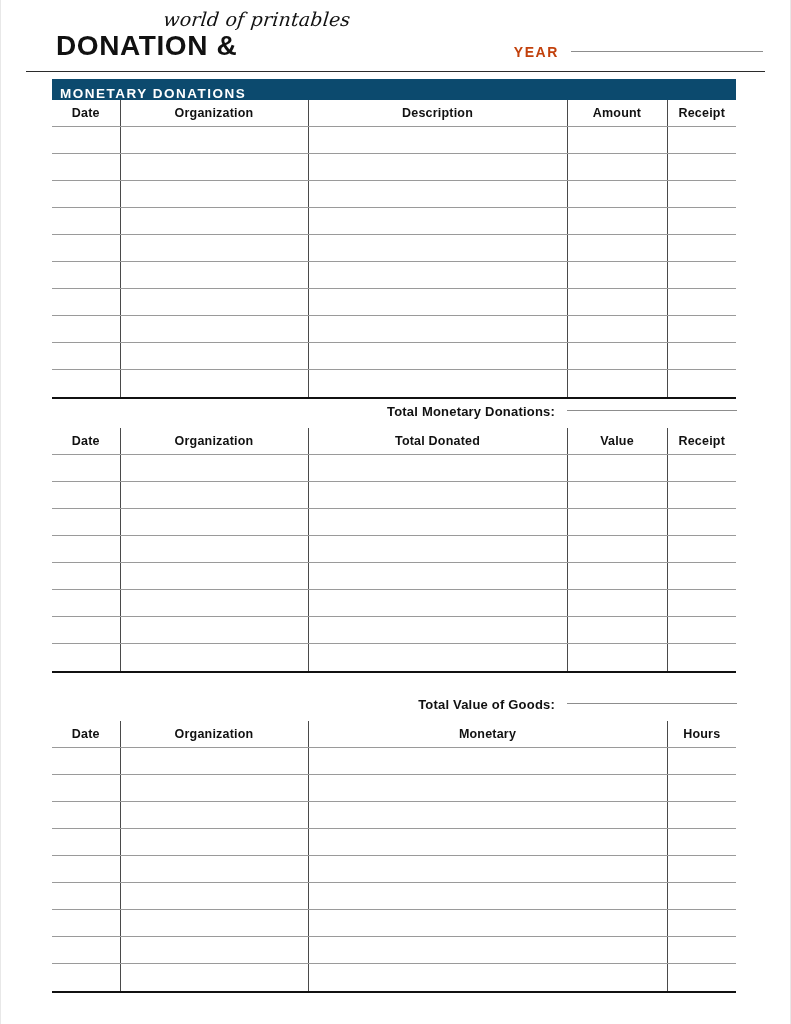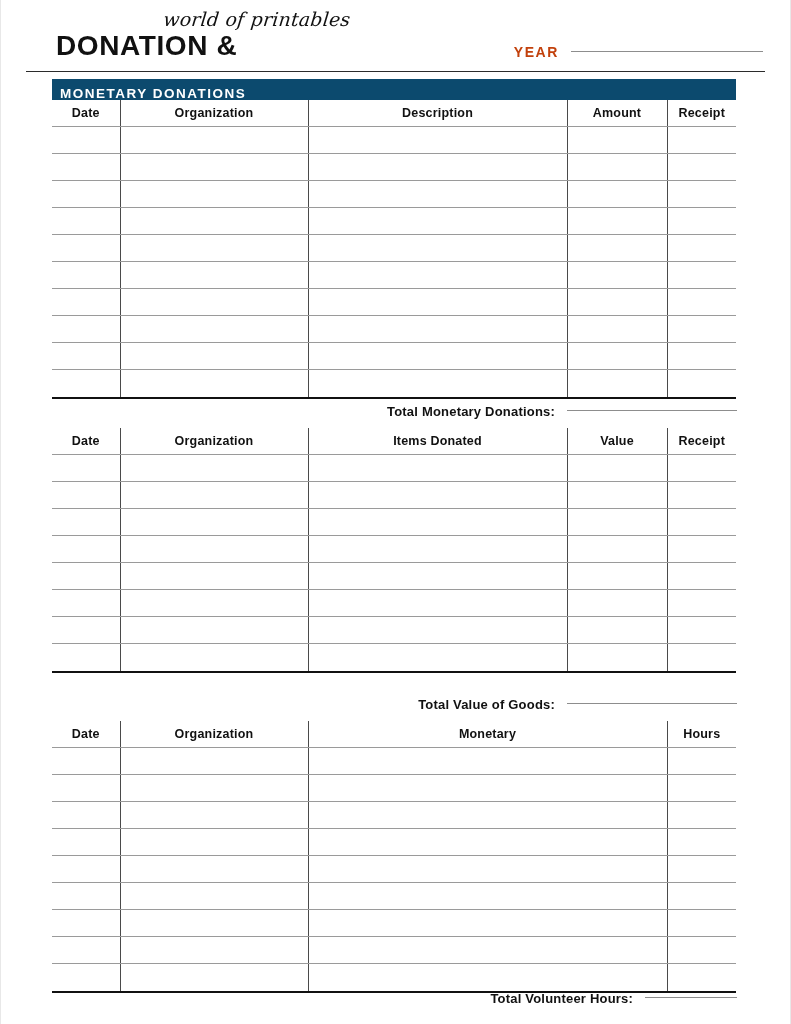--- a/index.html
+++ b/index.html
@@ -300,21 +300,21 @@
             <col style="width: 68px;">
             <col style="width: 188px;">
             <col style="width: 259px;">
             <col style="width: 100px;">
             <col style="width: 69px;">
           </colgroup>
           <thead>
             <tr>
               <th>Date</th>
               <th>Organization</th>
-              <th>Items Donated</th>
+              <th>Total Donated</th>
               <th>Value</th>
               <th>Receipt</th>
             </tr>
           </thead>
           <tbody>
             <tr style="height: 27px;">
               <td></td>
               <td></td>
               <td></td>
               <td></td>
@@ -450,17 +450,13 @@
       </div>
     </div>
 <div class="total-row" style="top: 404px; right: 54px;">
       <span class="total-label">Total Monetary Donations:</span>
       <span class="total-line" style="width: 170px;"></span>
     </div>
     <div class="total-row" style="top: 697px; right: 54px; margin-left: 12px;">
       <span class="total-label">Total Value of Goods:</span>
       <span class="total-line" style="width: 170px;"></span>
     </div>
-    <div class="total-row" style="top: 991px; right: 54px;">
-      <span class="total-label">Total Volunteer Hours:</span>
-      <span class="total-line" style="width: 92px;"></span>
-    </div>
   </div>
 
 </body></html>

